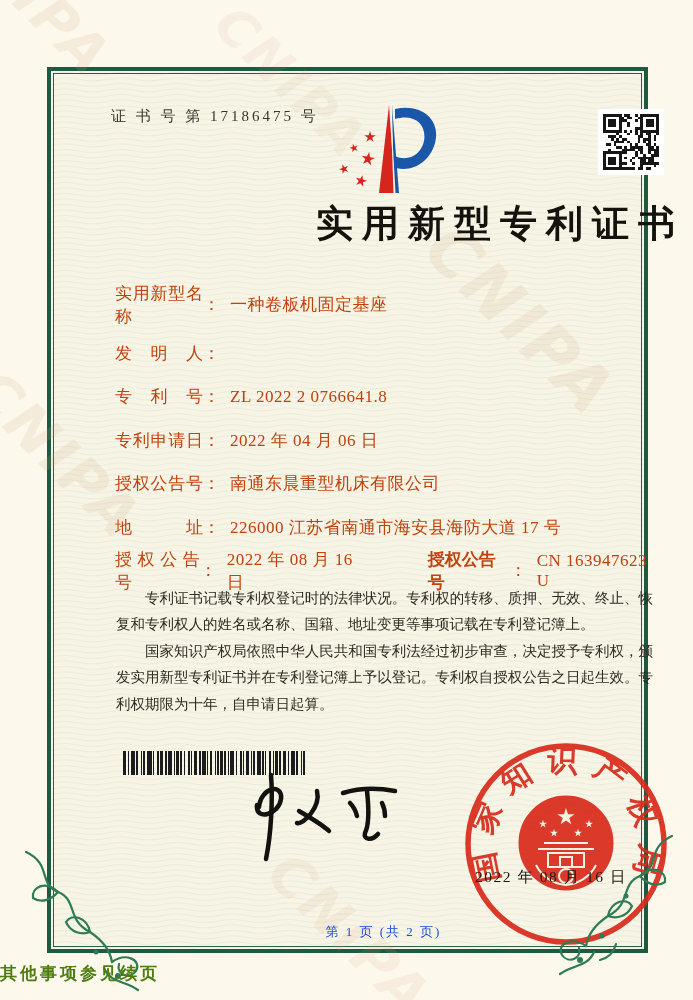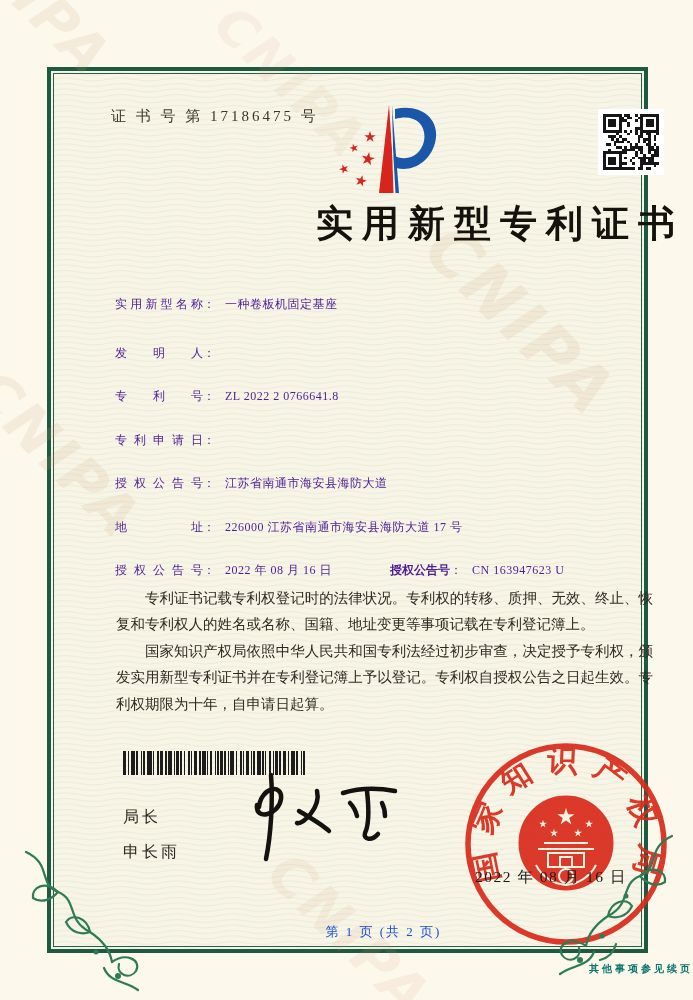--- a/index.html
+++ b/index.html
@@ -32,21 +32,21 @@
           background:#fff; padding:5px; }
   .qr-grid { display:grid; width:100%; height:100%;
              grid-template-columns:repeat(21,1fr); grid-template-rows:repeat(21,1fr); }
   .qr-grid div { background:transparent; }
   .qr-grid div.d { background:#161616; }
 
   .title { position:absolute; left:0; top:132px; width:100%; text-align:right;
            font-size:37px; font-weight:bold; letter-spacing:9px; color:#15120e; }
 
   .fields { position:absolute; left:32px; top:216px; width:545px; }
-  .frow { height:43.5px; display:flex; align-items:center; font-size:12px; color:#4c1d95; }
+  .frow { height:43.5px; display:flex; align-items:center; font-size:17px; color:#c2410c; }
   .frow.first { margin-bottom:5px; }
   .flabel { display:inline-block; width:88px; text-align:justify; text-align-last:justify; }
   .fcolon { margin-right:10px; }
   .fvalue { letter-spacing:.5px; }
   .fpair2 { margin-left:58px;font-weight:bold; }
 
   .body-text { position:absolute; left:33px; top:518px; width:537px;
                font-size:14.5px; line-height:1.82; color:#2e2a22;
                text-align:justify; }
   .body-text p { text-indent:2em; }
@@ -60,22 +60,22 @@
 
   .seal { position:absolute; left:378px; top:672px; opacity:.92; mix-blend-mode:multiply; }
   .seal-ring-text { font-size:30px; font-weight:bold; fill:#d8291a;
                     letter-spacing:14px; font-family:"Liberation Serif",serif; }
   .seal-date { position:absolute; left:392px; top:800px; font-size:15.5px;
                letter-spacing:1.5px; color:#1d1a15; z-index:3; }
 
   .page-info { position:absolute; left:0; top:856px; width:100%; text-align:center;
                font-size:13px; letter-spacing:2px; color:#1d4ed8; }
 
-  .continuation { position:absolute; left:0; top:962px; width:100%; text-align:right;
-                  font-size:10px; font-weight:600; letter-spacing:3px; color:#0f766e; z-index:4; }
+  .continuation { position:absolute; left:0; top:962px; width:100%; text-align:left;
+                  font-size:17px; font-weight:600; letter-spacing:3px; color:#4d7c0f; z-index:4; }
 
   .flourish { position:absolute; z-index:4; pointer-events:none; }
   .flourish.br { left:540px; top:832px; }
   .flourish.bl { left:18px;  top:848px; }
 </style>
 </head>
 <body>
 
 <div class="page">
 
@@ -577,25 +577,26 @@
           <span class="fcolon">：</span>
       </div>
       <div class="frow">
         <span class="flabel">专利号</span>
           <span class="fcolon">：</span>
         <span class="fvalue">ZL 2022 2 0766641.8</span>
       </div>
       <div class="frow">
         <span class="flabel">专利申请日</span>
           <span class="fcolon">：</span>
+        <span class="fvalue">2022 年 04 月 06 日</span>
       </div>
       <div class="frow">
         <span class="flabel">授权公告号</span>
           <span class="fcolon">：</span>
-        <span class="fvalue">江苏省南通市海安县海防大道</span>
+        <span class="fvalue">南通东晨重型机床有限公司</span>
       </div>
       <div class="frow">
         <span class="flabel">地址</span>
           <span class="fcolon">：</span>
         <span class="fvalue">226000 江苏省南通市海安县海防大道 17 号</span>
       </div>
       <div class="frow">
         <span class="flabel">授权公告号</span>
           <span class="fcolon">：</span>
         <span class="fvalue">2022 年 08 月 16 日</span>
@@ -607,24 +608,20 @@
 
     <div class="body-text">
       <p>专利证书记载专利权登记时的法律状况。专利权的转移、质押、无效、终止、恢复和专利权人的姓名或名称、国籍、地址变更等事项记载在专利登记簿上。</p>
       <p>国家知识产权局依照中华人民共和国专利法经过初步审查，决定授予专利权，颁发实用新型专利证书并在专利登记簿上予以登记。专利权自授权公告之日起生效。专利权期限为十年，自申请日起算。</p>
     </div>
 
     <svg class="barcode" width="184" height="24">
       <line x1="0" y1="12" x2="184" y2="12" stroke="#1c1c1c" stroke-width="24" stroke-dasharray="3 2 1 2 4 1 2 3 1 1 2 2 5 1 1 3 2 1 3 2 2 1 4 2 1 1 3 1 2 2 1 3 2 1 1 2 3 2 2 1 4 1 1 2 2 3 1 1 2 1 3 1 2 2 1 1 4 2 1 3 2 1 1 2 3 2 1 1 2 2 4 1 2 1 1 3 2 2 1 1 3 1 2 2"></line>
     </svg>
 
-    <div class="signer">
-      <div class="line">局长</div>
-      <div class="line">申长雨</div>
-    </div>
 
     <svg class="signature" width="180" height="100" viewBox="0 0 180 100">
       <g fill="none" stroke="#14120f" stroke-width="4.5" stroke-linecap="round" stroke-linejoin="round">
         <path d="M30,40 C32,20 54,16 52,32 C50,48 26,54 28,38"></path>
         <path d="M42,8 C44,32 42,68 37,92"></path>
         <path d="M88,24 C92,40 74,58 68,56"></path>
         <path d="M70,44 C80,50 94,58 100,64"></path>
         <path d="M114,26 C130,21 150,21 166,24"></path>
         <path d="M138,24 C140,42 140,58 136,66 C134,73 143,74 149,67"></path>
         <path d="M121,36 C125,40 127,45 128,49"></path>

